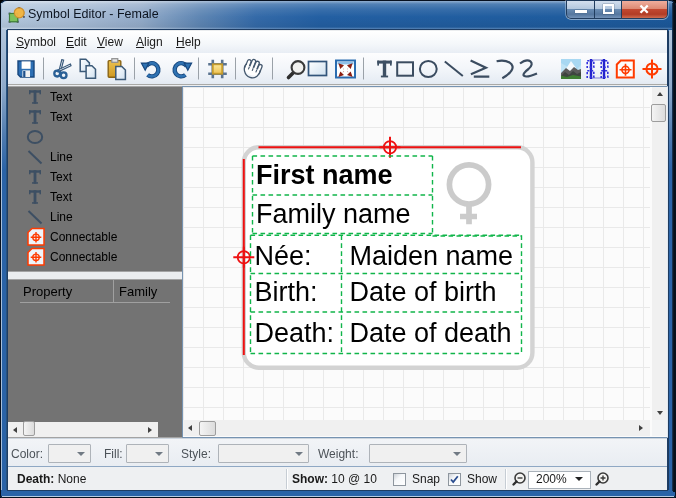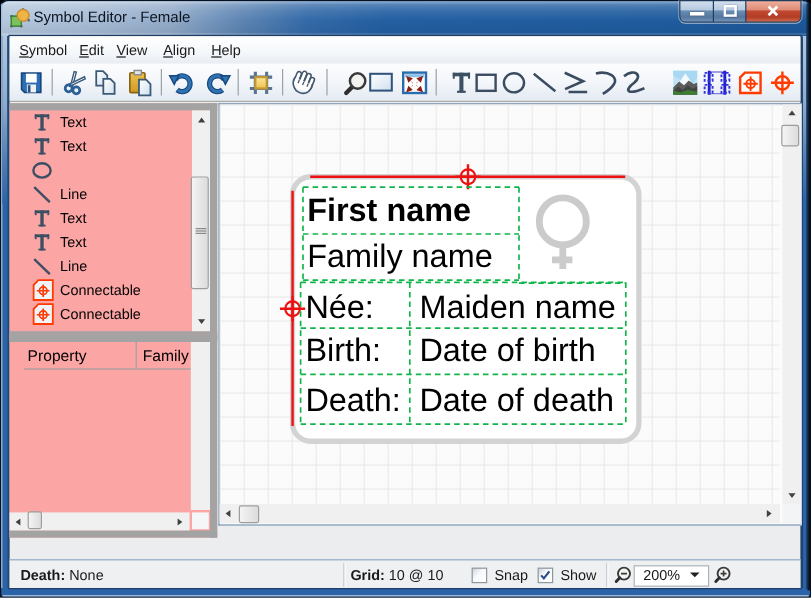--- a/index.html
+++ b/index.html
@@ -28,21 +28,21 @@
   
   #menubar{left:0;top:1px;width:659px;height:22px;background:linear-gradient(to bottom,#ffffff,#f4f7fa 60%,#e8edf4);
     font-size:12px;color:#1a1a1a;}
   #menubar>span{position:absolute;top:4px;}
   .u{text-decoration:underline;}
   
   #toolbar{left:0;top:23px;width:659px;height:31px;
     background:linear-gradient(to bottom,#fdfdfe 0,#f3f6fa 50%,#e7edf4 90%,#e3e9f1);
     border-bottom:1px solid #a9a9a6;}
   
-  .panel{background:#fca5a5;border:6px solid #a3a3a3;}
+  .panel{background:#737373;border:1px solid #a3a3a3;padding-left:48px;}
   #listpanel{left:0;top:56px;width:167px;height:184px;border-left:none;}
   #proppanel{left:0;top:249px;width:167px;height:157px;border-left:none;}
   .row{position:absolute;left:0;height:20px;width:140px;font-size:12px;color:#000;}
   .row .lbl{position:absolute;left:42px;top:3px;}
   
   .sbtrack{position:absolute;background:#f0f0f0;}
   .sbthumb{position:absolute;background:linear-gradient(to right,#f4f4f4,#dcdcdc);border:1px solid #9d9d9d;border-radius:2px;}
   .arr{position:absolute;width:0;height:0;}
   
   #prophead{position:absolute;left:0;top:0;width:150px;height:22px;font-size:13px;color:#000;margin-left:12px;}
@@ -377,24 +377,42 @@
     <div class="arr" style="right:4px;top:5px;border-left:3.5px solid transparent;border-right:3.5px solid transparent;border-bottom:4.5px solid #404040"></div>
     <div class="sbthumb" style="right:1px;top:17px;width:13px;height:16px"></div>
     <div class="arr" style="right:4px;top:324px;border-left:3.5px solid transparent;border-right:3.5px solid transparent;border-top:4.5px solid #404040"></div>
 
     <div class="sbtrack" style="left:0;top:333px;width:467px;height:16px"></div>
     <div class="arr" style="left:5px;top:338px;border-top:3.5px solid transparent;border-bottom:3.5px solid transparent;border-right:4.5px solid #404040"></div>
     <div class="sbthumb" style="left:16px;top:334px;width:15px;height:13px"></div>
     <div class="arr" style="left:456px;top:338px;border-top:3.5px solid transparent;border-bottom:3.5px solid transparent;border-left:4.5px solid #404040"></div>
     <div style="position:absolute;right:0;top:333px;width:15.5px;height:16px;background:#f3f4f5"></div>
   </div>
+  <div class="abs" id="fmtbar">
+    <span class="flbl" style="left:3px">Color:</span>
+    <div class="combo" style="left:40px;top:5px;width:41px">
+        <div class="da"></div>
+      </div>
+    <span class="flbl" style="left:96px">Fill:</span>
+    <div class="combo" style="left:118px;top:5px;width:41px">
+        <div class="da"></div>
+      </div>
+    <span class="flbl" style="left:173px">Style:</span>
+    <div class="combo" style="left:210px;top:5px;width:89px">
+        <div class="da"></div>
+      </div>
+    <span class="flbl" style="left:310px">Weight:</span>
+    <div class="combo" style="left:361px;top:5px;width:96px">
+        <div class="da"></div>
+      </div>
+  </div>
   <div class="abs" id="statusbar">
     <span style="position:absolute;left:9px;top:5px"><b>Death:</b> None</span>
     <div class="ssep" style="left:278px"></div>
-    <span style="position:absolute;left:284px;top:5px"><b>Grid:</b> 10 @ 10</span>
+    <span style="position:absolute;left:284px;top:5px"><b>Show:</b> 10 @ 10</span>
     <div class="cb" style="left:385px"></div>
     <span style="position:absolute;left:404px;top:5px">Snap</span>
     <div class="cb" style="left:440px">
         <svg width="11" height="11" style="position:absolute;left:0;top:0">
           <path d="M2 5.5 L4.2 8 L8.8 2.2" fill="none" stroke="#2a4d8f" stroke-width="1.8"></path>
         </svg>
       </div>
     <span style="position:absolute;left:459px;top:5px">Show</span>
     <div class="ssep" style="left:497px"></div>
     <svg width="20" height="20" style="position:absolute;left:503px;top:3px">

